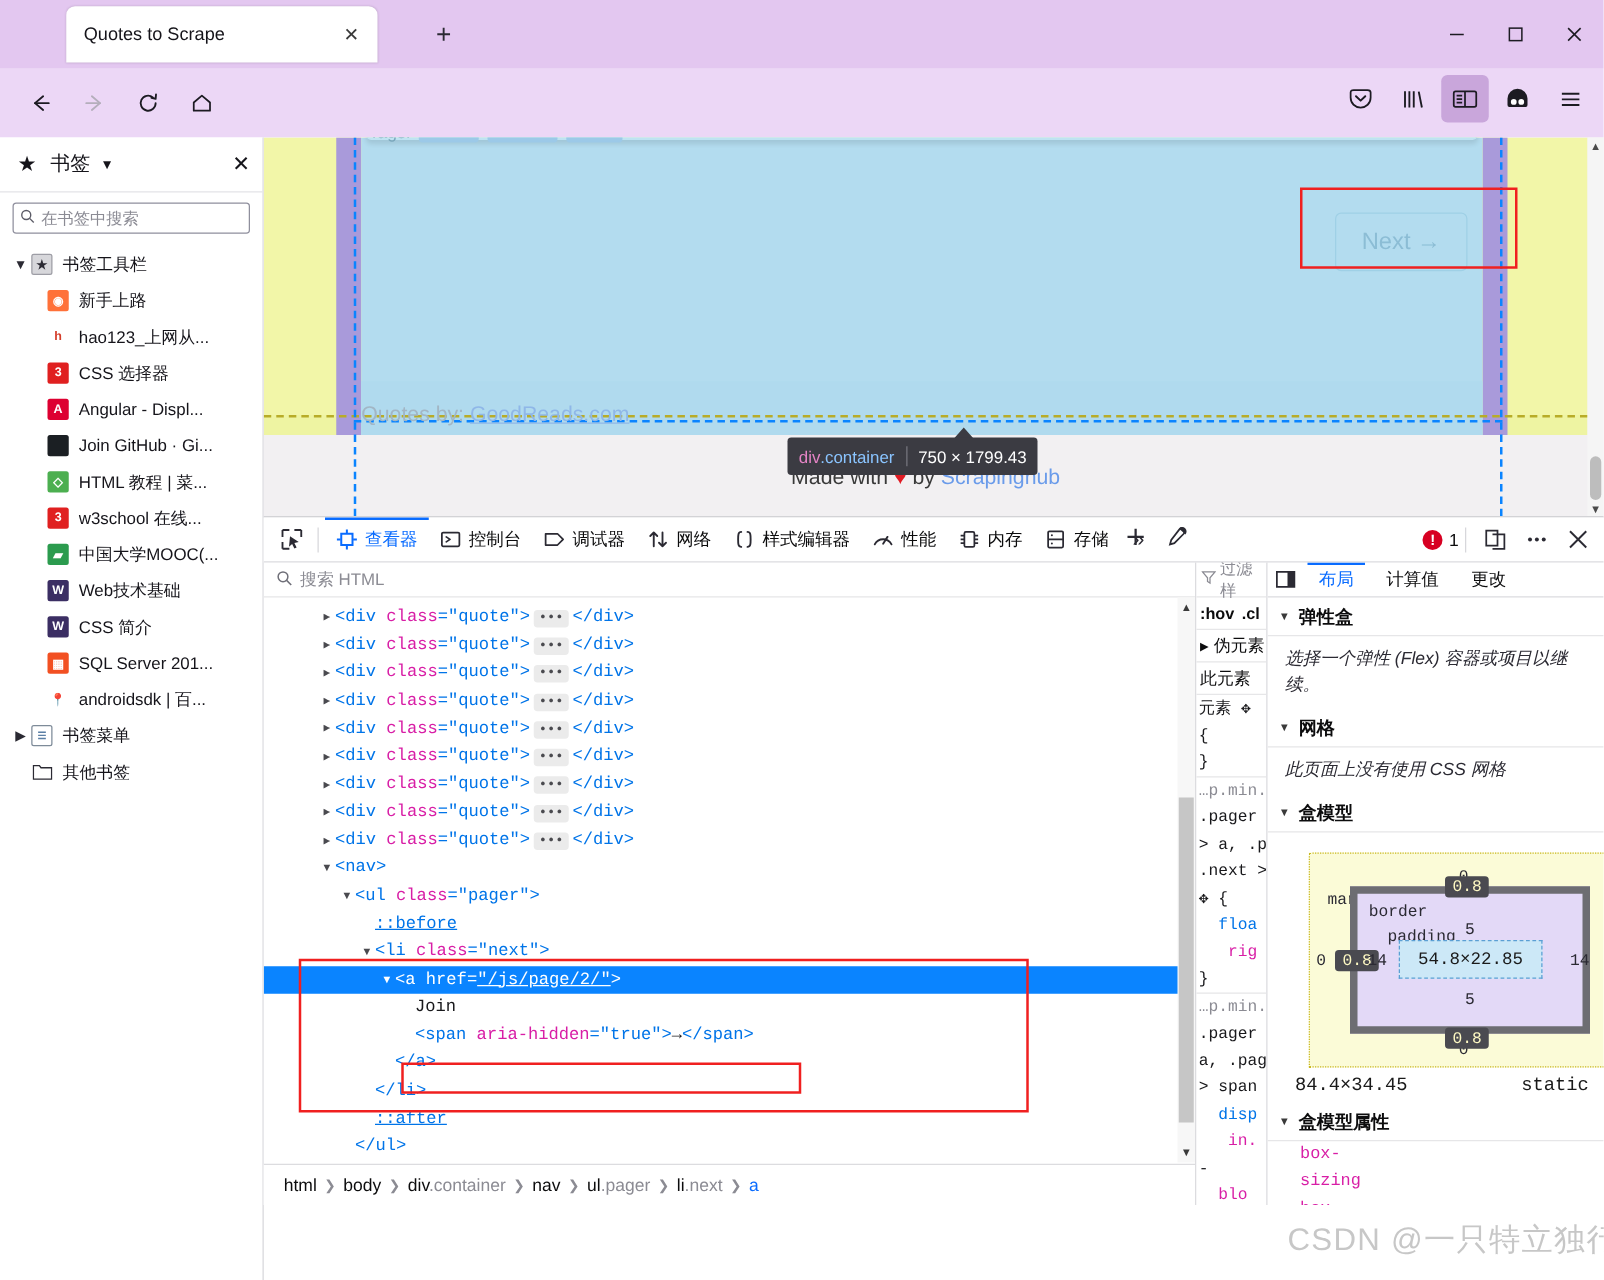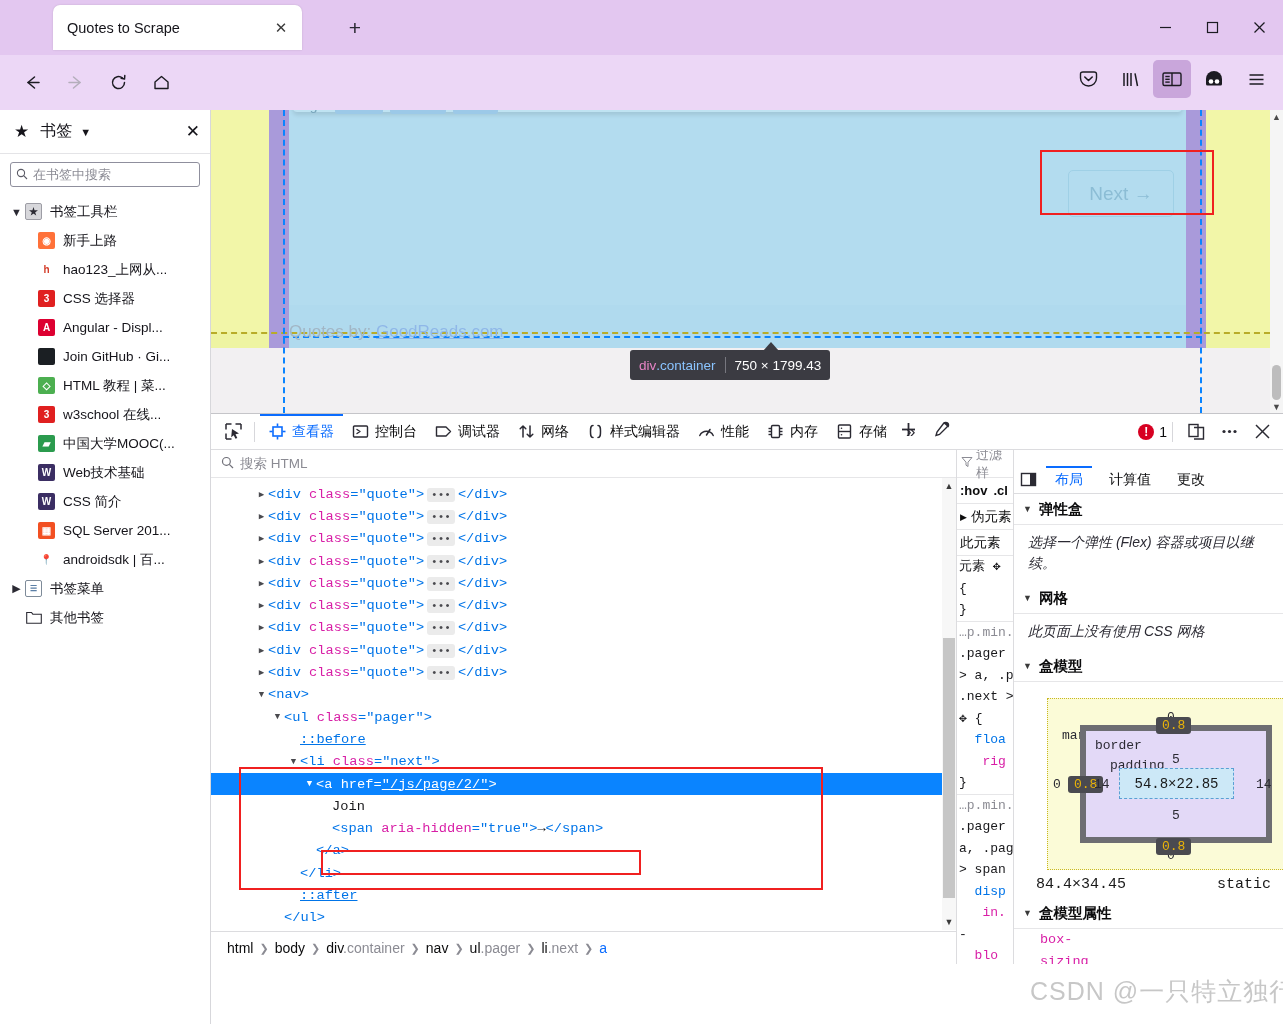--- a/index.html
+++ b/index.html
@@ -331,21 +331,21 @@
   }
   .rules-line.sub { color: #8b8b93; }
   .rules-sep { border-top: 1px solid #e6e6e8; }
   .rl-blue { color: #0074e8; }
   .rl-pink { color: #d81ea6; }
   .rules-elem {
     height: 26px; display: flex; align-items: center; padding-left: 3px;
     font-size: 13.5px; color: #0c0c0d; border-bottom: 1px solid #e6e6e8;
   }
 
-  .dt-layout { flex: 1; position: relative; overflow: hidden; margin-top: 16px; }
+  .dt-layout { flex: 1; position: relative; overflow: hidden; }
   .lay-tabs {
     height: 28px; display: flex; align-items: center;
     border-bottom: 1px solid #dcdcdf;
   }
   .lay-toggle {
     width: 28px; height: 28px; display: flex; align-items: center;
     justify-content: center; color: #2b2a33;
   }
   .lay-tab {
     height: 28px; display: flex; align-items: center; padding: 0 13px;
@@ -383,21 +383,21 @@
   .bm-padding {
     position: absolute; left: 0px; top: 0px; right: 0; bottom: 0;
   }
   .bm-content {
     position: absolute; left: 105px; top: 78px; width: 115px; height: 31px;
     border: 1px dashed #5b9fd4; background: #cce8f7;
     display: flex; align-items: center; justify-content: center;
     font-size: 14px; font-family: "Liberation Mono", monospace; color: #1a1a1a;
   }
   .bm-chip {
-    position: absolute; background: #4a4a50; color: #eab308; font-size: 13px;
+    position: absolute; background: #4a4a50; color: #fef9c3; font-size: 13px;
     font-family: "Liberation Mono", monospace; border-radius: 3px;
     padding: 1px 6px;
   }
   .dims-row {
     display: flex; align-items: center; justify-content: space-between;
     padding: 0 12px 0 22px; font-size: 15px; color: #1a1a1a;
     font-family: "Liberation Mono", monospace; height: 28px;
   }
   .props-list {
     font-family: "Liberation Mono", monospace; font-size: 13.5px;
@@ -623,20 +623,26 @@
     <div class="vp-dash-h2"></div>
 
     <div class="next-btn">Next →</div>
     <div class="next-highlight"></div>
 
     <div class="goodreads">
       <span>Quotes by:</span>
       <a href="#">GoodReads.com</a>
     </div>
 
+    <div class="made-with">
+      <span>Made with</span>
+      <span class="heart">♥</span>
+      <span>by</span>
+      <a href="#">Scrapinghub</a>
+    </div>
 
     <div class="tooltip-arrow"></div>
     <div class="tooltip">
       <span class="tag-name">div</span>
         <span class="cls">.container</span>
       <span class="sep"></span>
       <span>750 × 1799.43</span>
     </div>
 
     <div class="vp-scrollbar">

